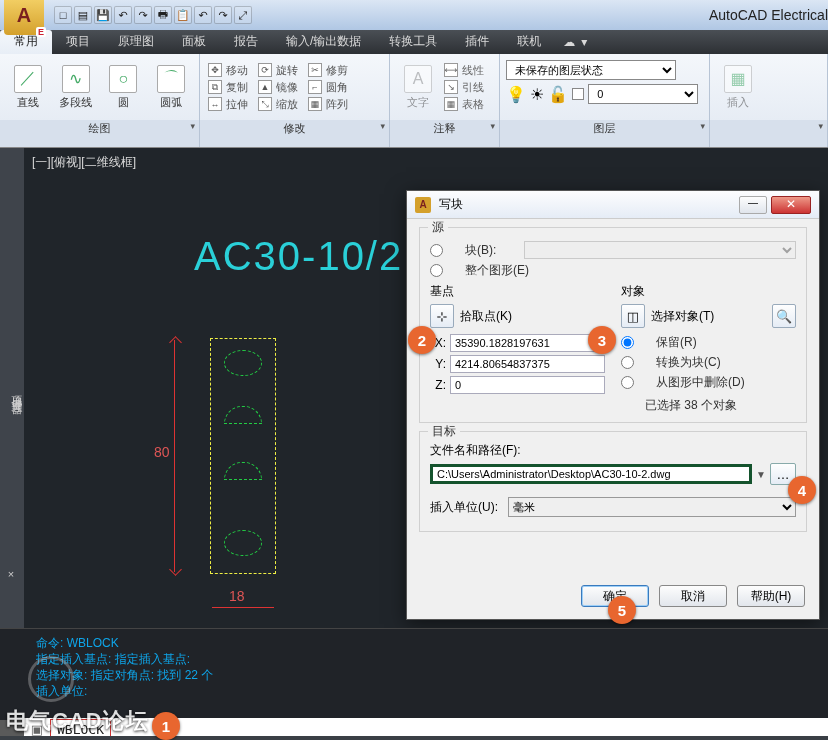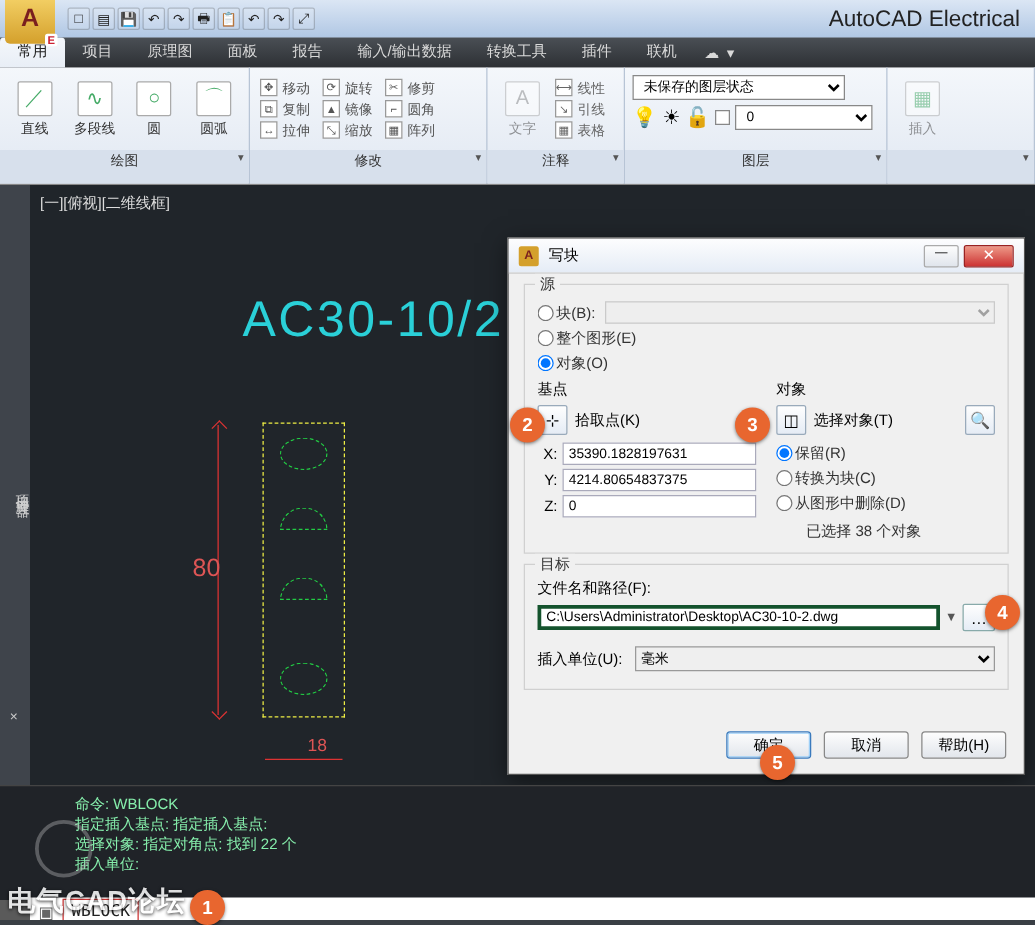--- a/index.html
+++ b/index.html
@@ -4,21 +4,21 @@
 <style>
 * { margin:0; padding:0; box-sizing:border-box; font-family:"Microsoft YaHei", Arial, sans-serif; }
 body { width:828px; height:740px; background:#5a5a5a; position:relative; overflow:hidden; }
 
 
 .title-bar { height:30px; background:linear-gradient(to bottom,#dbe6f4,#b0c7e4); display:flex; align-items:center; position:relative; }
 .app-icon { width:40px; height:40px; background:linear-gradient(to bottom,#f6d46a,#d4a02c); border-radius:4px; margin:2px 4px; display:flex; align-items:center; justify-content:center; color:#7a1f1f; font-weight:bold; font-size:20px; z-index:5; position:relative; }
 .app-icon .sub { position:absolute; bottom:-2px; right:-2px; background:#fff; color:#c23; font-size:9px; padding:0 2px; border-radius:2px; }
 .qat { display:flex; gap:2px; margin-left:6px; }
 .qat-btn { width:18px; height:18px; background:rgba(255,255,255,.15); border:1px solid rgba(0,0,0,.2); border-radius:2px; display:flex; align-items:center; justify-content:center; font-size:11px; color:#222; }
-.title-text { margin-left:auto; margin-right:12px; font-size:18px; color:#222; }
+.title-text { margin-left:auto; font-size:14px; color:#222; }
 
 
 .tab-strip { height:24px; background:linear-gradient(to bottom,#4a4f55,#2d3034); display:flex; font-size:12px; }
 .tab { padding:3px 14px; color:#d9d9d9; border-top-left-radius:3px; border-top-right-radius:3px; cursor:pointer; }
 .tab.active { background:linear-gradient(to bottom,#f4f7fb,#e8eef6); color:#222; }
 .tab-icons { margin-left:8px; display:flex; align-items:center; gap:6px; color:#d9d9d9; font-size:12px; }
 
 
 .ribbon { height:94px; background:linear-gradient(to bottom,#f4f7fb,#e1e8f2); display:flex; border-bottom:1px solid #888; }
 .panel { border-right:1px solid #b7c4d5; display:flex; flex-direction:column; position:relative; }
@@ -37,36 +37,36 @@
 .draw-area { position:absolute; left:24px; top:148px; right:0; bottom:112px; background:#20252a; }
 .side-tab { position:absolute; left:0; top:148px; width:24px; bottom:112px; background:#3f444b; color:#d0d0d0; font-size:11px; writing-mode:vertical-rl; text-align:center; padding-top:8px; letter-spacing:2px; }
 .side-tab .x { position:absolute; left:5px; top:420px; font-size:11px; color:#ccc; }
 .view-label { position:absolute; left:8px; top:6px; color:#ddd; font-size:12px; }
 .draw-text { position:absolute; left:170px; top:86px; color:#2ad0d8; font-size:40px; font-family:Arial,sans-serif; letter-spacing:2px; }
 .dim-box { position:absolute; left:150px; top:186px; width:130px; height:250px; }
 .dim-v { position:absolute; left:0; top:6px; height:232px; border-left:1px solid #d33; }
 .dim-v::before,.dim-v::after{content:"";position:absolute;left:-4px;width:8px;height:8px;border-left:1px solid #d33;border-top:1px solid #d33;}
 .dim-v::before{top:-2px;transform:rotate(45deg);}
 .dim-v::after{bottom:-2px;transform:rotate(-135deg);}
-.dim-v-lbl{position:absolute;left:-20px;top:110px;color:#d55;font-size:20px;}
+.dim-v-lbl{position:absolute;left:-20px;top:110px;color:#d55;font-size:14px;}
 .dim-h { position:absolute; left:38px; bottom:-24px; width:62px; border-top:1px solid #d33;}
-.dim-h-lbl{position:absolute;left:72px;bottom:-20px;color:#d55;font-size:14px;}
+.dim-h-lbl{position:absolute;left:55px;bottom:-20px;color:#d55;font-size:14px;}
 .sel-rect{position:absolute;left:36px;top:4px;width:66px;height:236px;border:1px dashed #ee4;}
 .shape{position:absolute;width:38px;height:26px;border:1px dashed #2c4;border-radius:50%;}
 
 
 .dlg { position:absolute; left:406px; top:190px; width:414px; height:430px; background:#f0f0f0; border:1px solid #555; box-shadow:0 4px 18px rgba(0,0,0,.5); font-size:12px; }
 .dlg-title { height:28px; background:linear-gradient(to bottom,#fdfdfe,#e5ecf6); display:flex; align-items:center; padding:0 8px; border-bottom:1px solid #ccc; }
 .dlg-title-ico { width:16px; height:16px; background:#d4a02c; border-radius:2px; margin-right:8px; display:flex; align-items:center; justify-content:center; color:#7a1f1f; font-size:10px; font-weight:bold;}
 .dlg-title-btns { margin-left:auto; display:flex; gap:0; }
 .dlg-min { width:28px; height:18px; border:1px solid #aaa; background:linear-gradient(#fdfdfd,#e0e5ec); font-size:10px; text-align:center; border-radius:2px; }
 .dlg-close { width:40px; height:18px; background:linear-gradient(#e98,#c33); border:1px solid #922; color:#fff; text-align:center; font-size:12px; border-radius:2px; margin-left:4px; }
 .group { border:1px solid #d0d0d0; margin:8px 12px 4px; padding:10px 10px 8px; position:relative; }
 .group-title { position:absolute; top:-9px; left:8px; background:#f0f0f0; padding:0 4px; color:#333; }
-.radio-row { display:flex; align-items:center; gap:2px; margin:3px 0; color:#333; }
+.radio-row { display:flex; align-items:center; gap:22px; margin:3px 0; color:#333; }
 .radio-row input[type=radio]{ margin:0; }
 .sub-cols { display:flex; gap:16px; margin-top:4px; }
 .sub-col { flex:1; }
 .sub-title { font-size:12px; margin-bottom:4px; }
 .pick-row { display:flex; align-items:center; gap:6px; margin-bottom:6px; }
 .pick-btn { width:24px; height:24px; border:1px solid #9ab; background:linear-gradient(#fefefe,#e5ecf5); border-radius:2px; display:flex; align-items:center; justify-content:center; font-size:13px; }
 .coord-row { display:flex; align-items:center; gap:4px; margin:3px 0; }
 .coord-row label { width:16px; text-align:right; }
 .coord-row input { flex:1; height:18px; border:1px solid #aab; padding:0 4px; font-size:11px; }
 .sel-status { margin-top:6px; color:#333; padding-left:24px; }
@@ -76,21 +76,21 @@
 .unit-row { display:flex; align-items:center; gap:10px; margin-top:12px; }
 .unit-row select { flex:1; height:20px; border:1px solid #999; font-size:11px; }
 .dlg-btns { position:absolute; bottom:12px; right:14px; display:flex; gap:10px; }
 .dlg-btn { width:68px; height:22px; border:1px solid #888; background:linear-gradient(#fdfdfd,#e2e6ec); border-radius:3px; font-size:12px; }
 .dlg-btn.primary { border:1px solid #3a7abd; box-shadow:0 0 0 1px #9dcff7 inset; }
 
 
 .badge { position:absolute; width:28px; height:28px; border-radius:50%; background:#e8662f; color:#fff; font-weight:bold; font-size:15px; display:flex; align-items:center; justify-content:center; box-shadow:0 1px 3px rgba(0,0,0,.5); z-index:20;}
 
 
-.cmd-area { position:absolute; left:0; right:0; bottom:20px; height:92px; background:#202328; color:#86efac; font-size:12px; font-family:SimSun,monospace; padding:6px 20px 0 60px; border-top:1px solid #444; }
+.cmd-area { position:absolute; left:0; right:0; bottom:20px; height:92px; background:#202328; color:#0ea5e9; font-size:12px; font-family:SimSun,monospace; padding:6px 20px 0 36px; border-top:1px solid #444; }
 .cmd-area .line { line-height:16px; }
 .cmd-input { position:absolute; left:24px; bottom:0; right:0; height:22px; background:#fff; display:flex; align-items:center; }
 .cmd-input .ico { width:26px; text-align:center; color:#666; font-size:13px;}
 .cmd-input .txt { font-family:SimSun,monospace; font-size:13px; color:#222; padding:2px 6px; border:1px solid #c33; background:#fff; }
 .watermark { position:absolute; left:6px; bottom:4px; color:#fff; font-size:22px; font-weight:bold; text-shadow:0 1px 3px #000; opacity:.85; letter-spacing:1px; z-index:30;}
 .wm-circle { position:absolute; left:28px; bottom:38px; width:46px; height:46px; border:3px solid #ccc; border-radius:50%; opacity:.35; z-index:25;}
 
 .status { position:absolute; left:0; right:0; bottom:0; height:4px; background:#3a3f45; }
 </style>
 </head>
@@ -276,24 +276,20 @@
     <div class="group-title">源</div>
     <div class="radio-row">
         <input type="radio" name="src" style="">
         <span>块(B):</span>
         <select disabled="" style="flex:1;height:18px;margin-left:6px;border:1px solid #bbb;background:#eee"></select>
       </div>
     <div class="radio-row">
         <input type="radio" name="src" style="">
         <span>整个图形(E)</span>
       </div>
-    <div class="radio-row">
-        <input type="radio" name="src" checked="" style="">
-        <span>对象(O)</span>
-      </div>
 
     <div class="sub-cols">
       <div class="sub-col">
         <div class="sub-title">基点</div>
         <div class="pick-row">
           <button class="pick-btn">⊹</button>
           <span>拾取点(K)</span>
         </div>
         <div class="coord-row">
             <label>X:</label>

